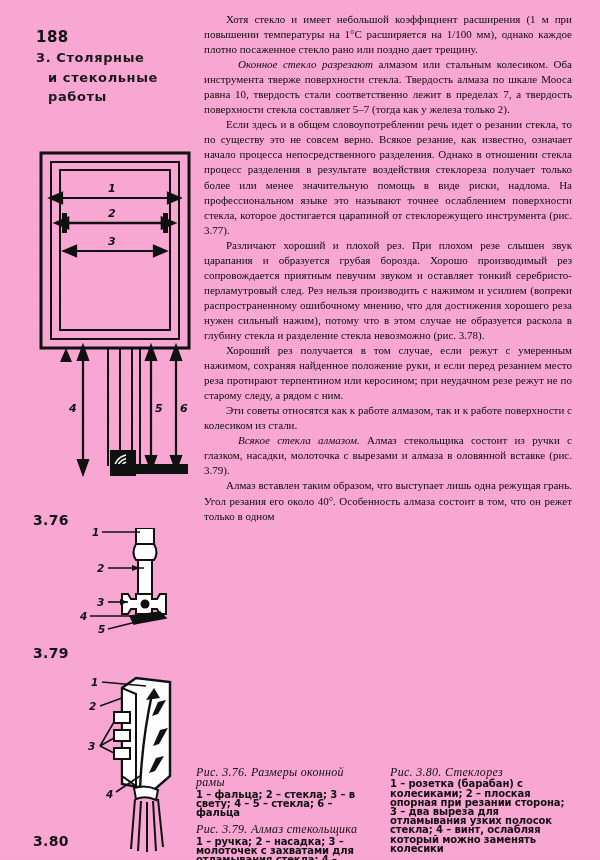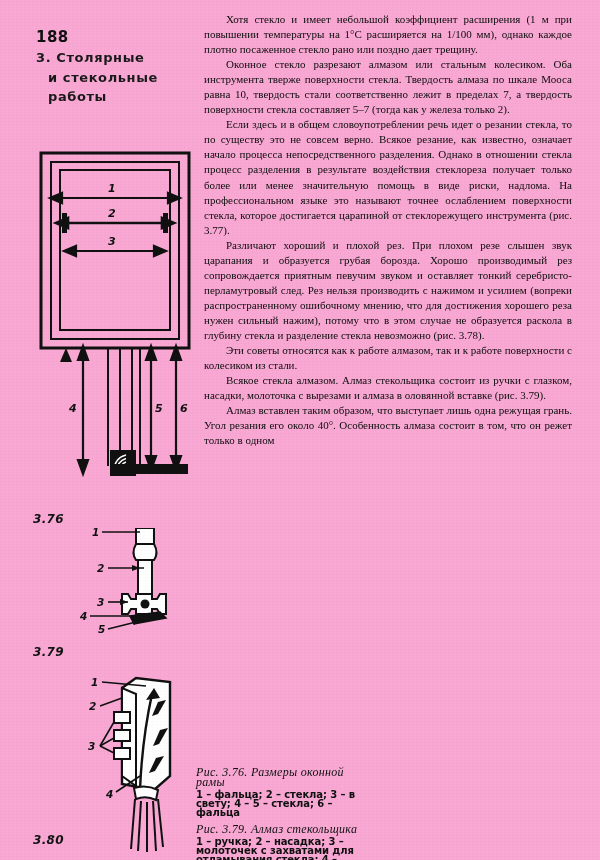--- a/index.html
+++ b/index.html
@@ -60,20 +60,22 @@
     text-align: justify;
     color: #0d0d0d;
   }
   .text-col p {
     margin: 0;
     text-indent: 22px;
     text-align: justify;
     text-justify: inter-word;
   }
   .text-col p .lead-ital {
+    font-style: italic;
+    margin-left: 12px;
   }
 
   
   .caption-col {
     position: absolute;
     font-size: 8.2px;
     line-height: 10.4px;
     color: #111;
     text-align: left;
   }
@@ -95,23 +97,22 @@
     font-family: "DejaVu Sans", sans-serif;
     font-weight: bold;
     letter-spacing: -0.1px;
     margin-bottom: 7px;
   }
 
   
   .fig-num {
     position: absolute;
     font-family: "DejaVu Sans", sans-serif;
-    font-style: italic;
     font-weight: bold;
-    font-size: 12px;
+    font-size: 14px;
     color: #141414;
     letter-spacing: 0.3px;
   }
   #fignum-376 { left: 33px; top: 512px; }
   #fignum-379 { left: 33px; top: 645px; }
   #fignum-380 { left: 33px; top: 833px; }
 
   
   .fig {
     position: absolute;
@@ -141,20 +142,21 @@
   <div class="running-head">
     <span>3. Столярные</span>
     <span class="rh2">и стекольные работы</span>
   </div>
 
   <div class="text-col">
     <p>Хотя стекло и имеет небольшой коэффициент расширения (1 м при повышении температуры на 1°C расширяется на 1/100 мм), однако каждое плотно посаженное стекло рано или поздно дает трещину.</p>
     <p><span class="lead-ital">Оконное стекло разрезают</span><span> алмазом или стальным колесиком. Оба инструмента тверже поверхности стекла. Твердость алмаза по шкале Мооса равна 10, твердость стали соответственно лежит в пределах 7, а твердость поверхности стекла составляет 5–7 (тогда как у железа только 2).</span></p>
     <p>Если здесь и в общем словоупотреблении речь идет о резании стекла, то по существу это не совсем верно. Всякое резание, как известно, означает начало процесса непосредственного разделения. Однако в отношении стекла процесс разделения в результате воздействия стеклореза получает только более или менее значительную помощь в виде риски, надлома. На профессиональном языке это называют точнее ослаблением поверхности стекла, которое достигается царапиной от стеклорежущего инструмента (рис. 3.77).</p>
     <p>Различают хороший и плохой рез. При плохом резе слышен звук царапания и образуется грубая борозда. Хорошо производимый рез сопровождается приятным певучим звуком и оставляет тонкий серебристо-перламутровый след. Рез нельзя производить с нажимом и усилием (вопреки распространенному ошибочному мнению, что для достижения хорошего реза нужен сильный нажим), потому что в этом случае не образуется раскола в глубину стекла и разделение стекла невозможно (рис. 3.78).</p>
+    <p>Хороший рез получается в том случае, если режут с умеренным нажимом, сохраняя найденное положение руки, и если перед резанием место реза протирают терпентином или керосином; при неудачном резе режут не по старому следу, а рядом с ним.</p>
     <p>Эти советы относятся как к работе алмазом, так и к работе поверхности с колесиком из стали.</p>
     <p><span class="lead-ital">Всякое стекла алмазом.</span><span> Алмаз стекольщика состоит из ручки с глазком, насадки, молоточка с вырезами и алмаза в оловянной вставке (рис. 3.79).</span></p>
     <p>Алмаз вставлен таким образом, что выступает лишь одна режущая грань. Угол резания его около 40°. Особенность алмаза состоит в том, что он режет только в одном</p>
   </div>
 
   <div class="fig" id="fig-376">
     <svg width="160" height="350" viewBox="0 0 160 350" xmlns="http://www.w3.org/2000/svg">
       <g fill="none" stroke="#111" stroke-width="3">
         <rect x="5" y="3" width="148" height="195"></rect>
       </g>
@@ -335,15 +337,19 @@
   </div>
   <div class="fig-num" id="fignum-380">3.80</div>
 
   <div class="caption-col left">
     <span class="cap-title">Рис. 3.76. Размеры оконной рамы</span>
     <span class="cap-body">1 – фальца; 2 – стекла; 3 – в свету; 4 – 5 – стекла; 6 – фальца</span>
     <span class="cap-title">Рис. 3.79. Алмаз стекольщика</span>
     <span class="cap-body">1 – ручка; 2 – насадка; 3 – молоточек с захватами для отламывания стекла; 4 – оловянная вставка; 5 – алмаз</span>
   </div>
 
+  <div class="caption-col right">
+    <span class="cap-title">Рис. 3.80. Стеклорез</span>
+    <span class="cap-body">1 – розетка (барабан) с колесиками; 2 – плоская опорная при резании сторона; 3 – два выреза для отламывания узких полосок стекла; 4 – винт, ослабляя который можно заменять колесики</span>
+  </div>
 
   <div class="noise"></div>
 </div>
 
 </body></html>

